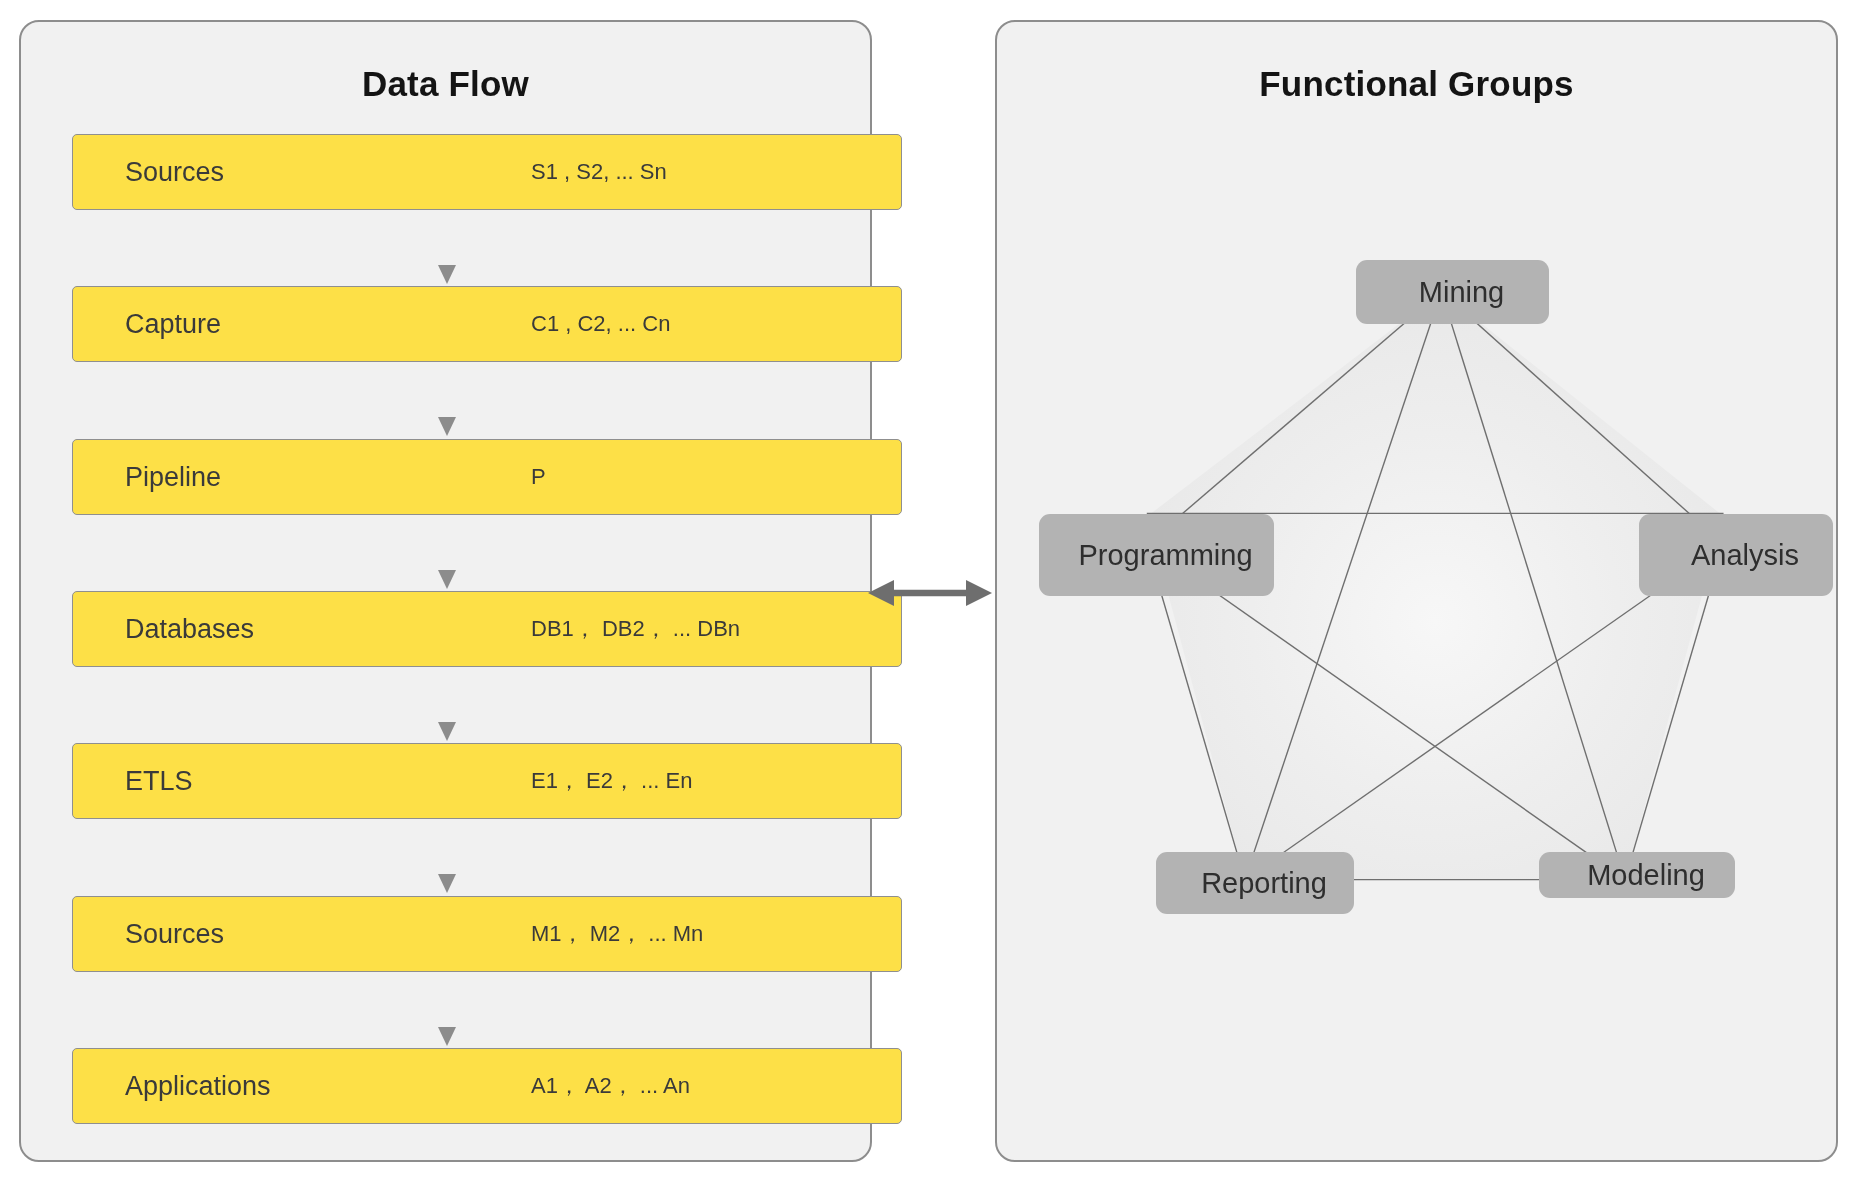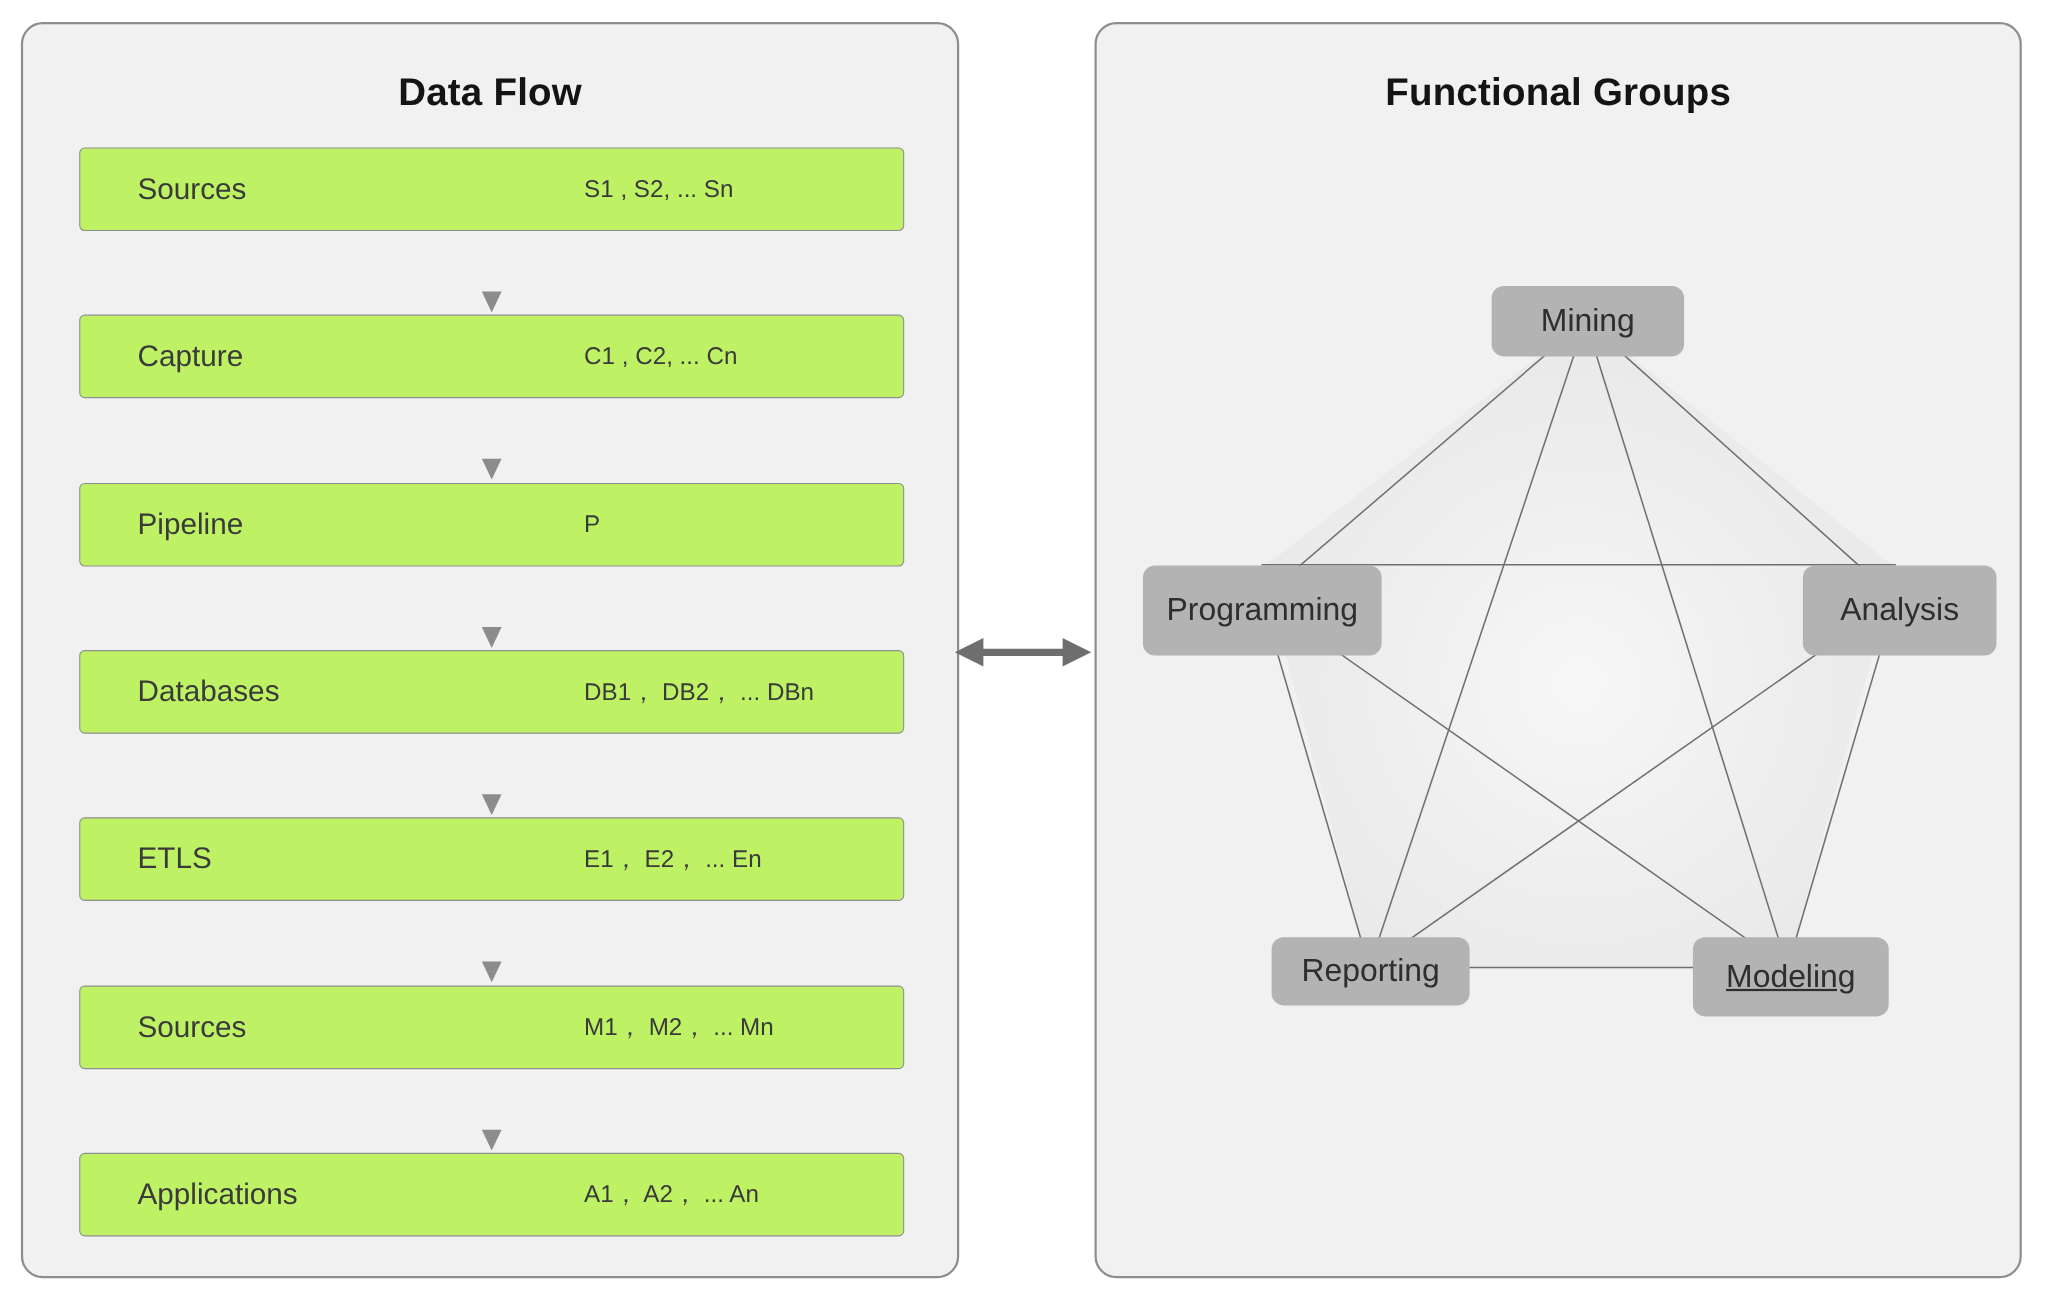--- a/index.html
+++ b/index.html
@@ -12,22 +12,22 @@
     border-radius:20px; box-sizing:border-box;
   }
   .panel-left  { left:19px;  top:20px; width:853px; height:1142px; }
   .panel-right { left:995px; top:20px; width:843px; height:1142px; }
   .panel-title {
     position:absolute; top:26px; left:0; right:0; margin:16px; text-align:center;
     font-size:35px; font-weight:700; color:#141414; letter-spacing:.2px;
   }
   
   .row {
-    position:absolute; left:51px; width:750px; height:76px;
-    background:#bef264; border:1px solid #8f8f8f; border-radius:5px;
+    position:absolute; left:51px; width:830px; height:76px;
+    background:#fde047; border:1px solid #8f8f8f; border-radius:5px;
     box-sizing:border-box;
     padding-left:16px;
   }
   .r0{top:112px}.r1{top:264px}.r2{top:417px}.r3{top:569px}
   .r4{top:721px}.r5{top:874px}.r6{top:1026px}
   .row .lbl {
     position:absolute; left:52px; top:50%; transform:translateY(-50%);
     font-size:27px; color:#3a3a3a; white-space:nowrap;
   }
   .row .val {
@@ -36,27 +36,27 @@
   }
   .flow-arrow { position:absolute; left:414px; width:24px; height:72px; }
   .a0{top:190px}.a1{top:342px}.a2{top:495px}.a3{top:647px}.a4{top:799px}.a5{top:952px}
   
   .connector { position:absolute; left:867px; top:569px; width:126px; height:48px; }
   
   .net { position:absolute; left:0; top:0; width:100%; height:100%; }
   .node {
     position:absolute; background:#b3b3b3; border-radius:11px;
     display:flex; align-items:center; justify-content:center;
-    font-size:29px; color:#2e2e2e; white-space:nowrap;
+    font-size:29px; color:#2e2e2e; white-space:nowrap;padding-left:18px;
   }
   .n-mining      { left:359px; top:238px; width:175px; height:64px; }
   .n-programming { left:42px;  top:492px; width:217px; height:82px; }
   .n-analysis    { left:642px; top:492px; width:176px; height:82px; }
   .n-reporting   { left:159px; top:830px; width:180px; height:62px; }
-  .n-modeling    { left:542px; top:830px; width:178px; height:72px;text-decoration:underline; }
+  .n-modeling    { left:542px; top:830px; width:178px; height:46px; }
   .edge { stroke:#6f6f6f; stroke-width:1.4; }
 </style>
 </head>
 <body>
 
 <div class="stage">
 
   <section class="panel panel-left">
     <h2 class="panel-title">Data Flow</h2>
 

